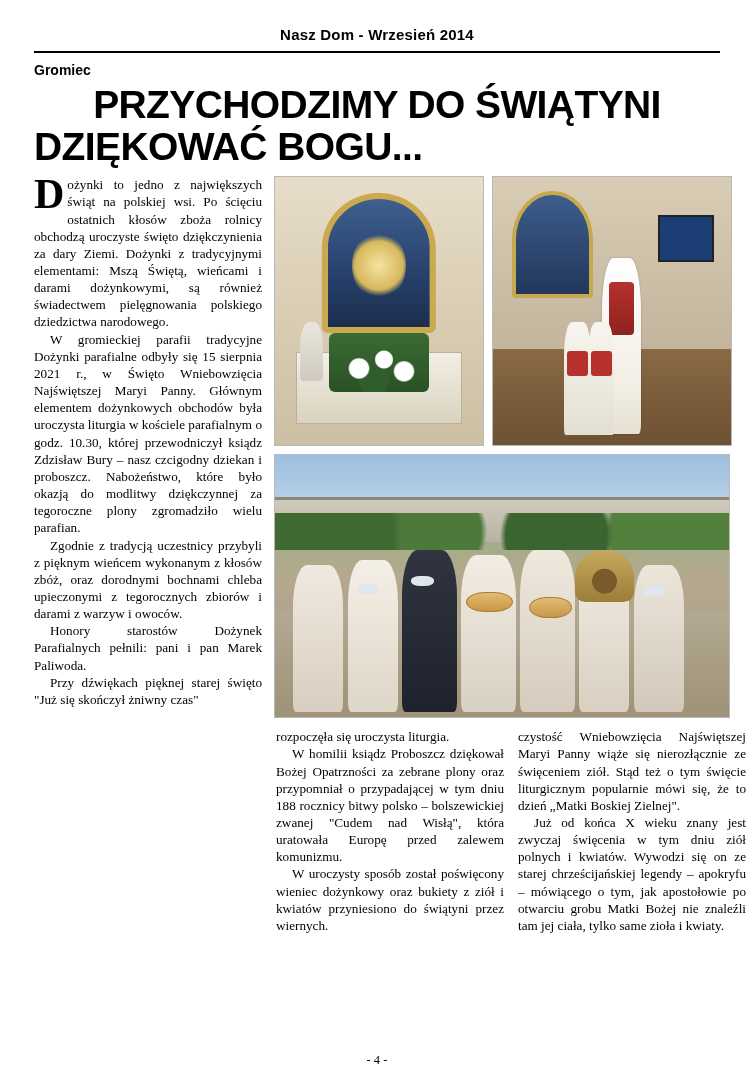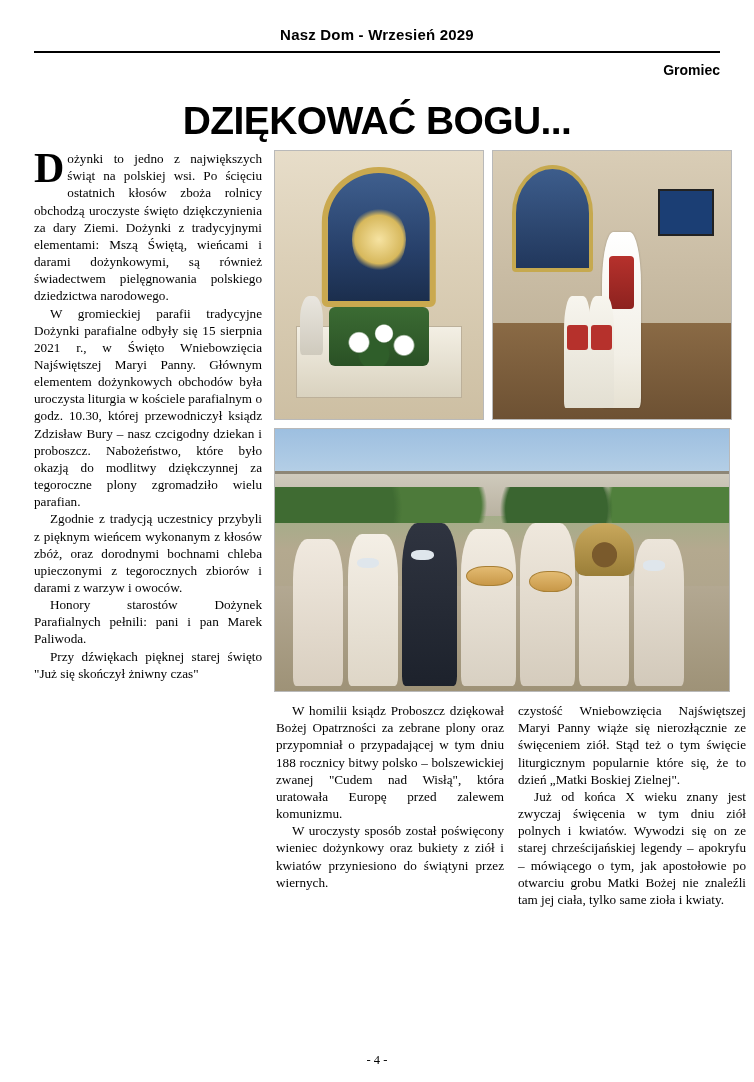--- a/index.html
+++ b/index.html
@@ -28,36 +28,36 @@
     font-weight: bold;
     font-size: 15px;
     letter-spacing: 0.2px;
     padding-bottom: 8px;
   }
   .rule {
     border-bottom: 2px solid #000;
     margin-bottom: 9px;
   }
   .section-title {
-    text-align: right;
+    text-align: left;
     font-family: "Liberation Sans", sans-serif;
     font-weight: bold;
     font-size: 14px;
     margin-bottom: 6px;
   }
   .headline {
     font-family: "Liberation Sans", sans-serif;
     font-weight: bold;
     font-size: 39px;
     line-height: 1.08;
     letter-spacing: -0.6px;
     margin: 0 0 2px 0;
   }
   .headline .l1 { text-align: center; display: block; }
-  .headline .l2 { text-align: center; display: block; margin-top: 22px; }
+  .headline .l2 { text-align: left; display: block; }
 
   
   .upper {
     display: flex;
     gap: 12px;
     margin-top: 8px;
   }
   .col-left {
     width: 228px;
     flex: 0 0 228px;
@@ -273,26 +273,27 @@
     left: 0; right: 0; bottom: 14px;
     text-align: center;
     font-size: 12.5px;
   }
 </style>
 </head>
 <body>
 
 <div class="page">
 
-  <div class="masthead">Nasz Dom - Wrzesień 2029</div>
+  <div class="masthead">Nasz Dom - Wrzesień 2014</div>
   <div class="rule"></div>
 
   <div class="section-title">Gromiec</div>
 
   <div class="headline">
+    <span class="l1">PRZYCHODZIMY DO ŚWIĄTYNI</span>
     <span class="l2">DZIĘKOWAĆ BOGU...</span>
   </div>
 
   <div class="upper">
 
     <div class="col-left">
       <p class="body first"><span class="dropcap">D</span><span>ożynki to jedno z największych świąt na polskiej wsi. Po ścięciu ostatnich kłosów zboża rolnicy obchodzą uroczyste święto dziękczynienia za dary Ziemi. Dożynki z tradycyjnymi elementami: Mszą Świętą, wieńcami i darami dożynkowymi, są również świadectwem pielęgnowania polskiego dziedzictwa narodowego.</span></p>
       <p class="body">W gromieckiej parafii tradycyjne Dożynki parafialne odbyły się 15 sierpnia 2021 r., w Święto Wniebowzięcia Najświętszej Maryi Panny. Głównym elementem dożynkowych obchodów była uroczysta liturgia w kościele parafialnym o godz. 10.30, której przewodniczył ksiądz Zdzisław Bury – nasz czcigodny dziekan i proboszcz. Nabożeństwo, które było okazją do modlitwy dziękczynnej za tegoroczne plony zgromadziło wielu parafian.</p>
       <p class="body">Zgodnie z tradycją uczestnicy przybyli z pięknym wieńcem wykonanym z kłosów zbóż, oraz dorodnymi bochnami chleba upieczonymi z tegorocznych zbiorów i darami z warzyw i owoców.</p>
       <p class="body">Honory starostów Dożynek Parafialnych pełnili: pani i pan Marek Paliwoda.</p>
@@ -340,24 +341,25 @@
           <div class="mask m2"></div>
           <div class="mask m3"></div>
         </div>
       </div>
     </div>
   </div>
 
   <div class="lower">
     <div class="lcol left"></div>
     <div class="lcol mid">
+      <p class="body first">rozpoczęła się uroczysta liturgia.</p>
       <p class="body">W homilii ksiądz Proboszcz dziękował Bożej Opatrzności za zebrane plony oraz przypomniał o przypadającej w tym dniu 188 rocznicy bitwy polsko – bolszewickiej zwanej "Cudem nad Wisłą", która uratowała Europę przed zalewem komunizmu.</p>
       <p class="body">W uroczysty sposób został poświęcony wieniec dożynkowy oraz bukiety z ziół i kwiatów przyniesiono do świątyni przez wiernych.</p>
 
     </div>
     <div class="lcol right">
-      <p class="body first">czystość Wniebowzięcia Najświętszej Maryi Panny wiąże się nierozłącznie ze święceniem ziół. Stąd też o tym święcie liturgicznym popularnie które się, że to dzień „Matki Boskiej Zielnej".</p>
+      <p class="body first">czystość Wniebowzięcia Najświętszej Maryi Panny wiąże się nierozłącznie ze święceniem ziół. Stąd też o tym święcie liturgicznym popularnie mówi się, że to dzień „Matki Boskiej Zielnej".</p>
       <p class="body">Już od końca X wieku znany jest zwyczaj święcenia w tym dniu ziół polnych i kwiatów. Wywodzi się on ze starej chrześcijańskiej legendy – apokryfu – mówiącego o tym, jak apostołowie po otwarciu grobu Matki Bożej nie znaleźli tam jej ciała, tylko same zioła i kwiaty.</p>
     </div>
   </div>
 
   <div class="footer">- 4 -</div>
 </div>
 
 </body></html>

